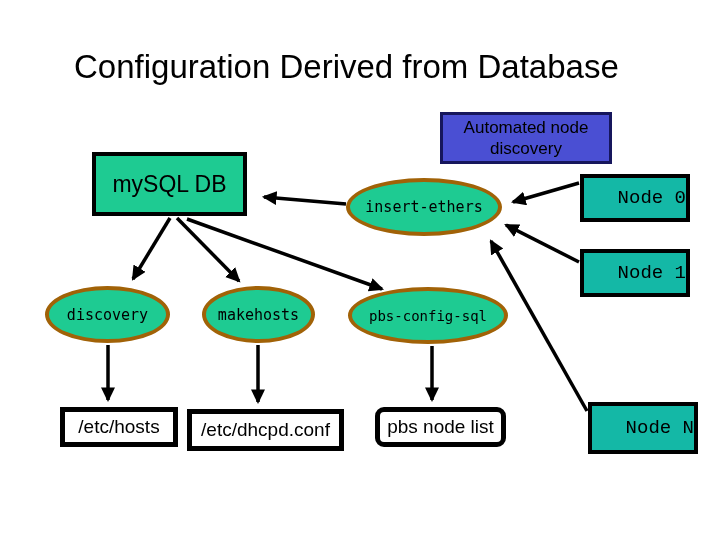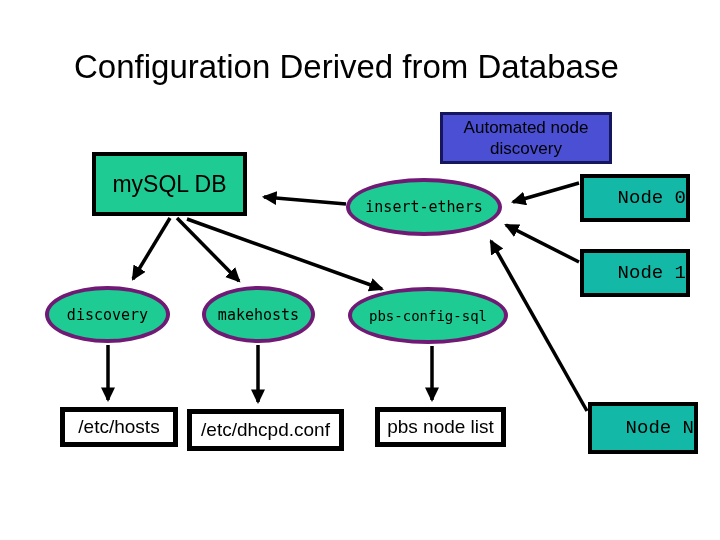--- a/index.html
+++ b/index.html
@@ -49,40 +49,40 @@
     border: 4px solid #000000;
     font-family: Liberation Mono, monospace;
     font-size: 19px;
     justify-content: flex-end;
   }
   #node0 { left: 568px; top: 174px; width: 110px; height: 48px; }
   #node1 { left: 568px; top: 249px; width: 110px; height: 48px; }
   #nodeN { left: 576px; top: 402px; width: 110px; height: 52px; }
   .ellipse {
     background: #1ecb92;
-    border: 4px solid #701a75;
+    border: 4px solid #a16207;
     border-radius: 50%;
     font-family: "DejaVu Sans Mono", "Liberation Mono", monospace;
     font-size: 15px;
     white-space: nowrap;
     text-align: center;
   }
   #insertEthers { left: 334px; top: 178px; width: 156px; height: 58px; font-size: 15px; }
   #makehosts    { left: 33px;  top: 286px; width: 125px; height: 57px; }
   #makedhcp     { left: 190px; top: 286px; width: 113px; height: 57px; }
   #pbsconfig    { left: 336px; top: 287px; width: 160px; height: 57px; font-size: 14px; }
   .filebox {
     background: #ffffff;
     border: 5px solid #000000;
     font-size: 19px;
     white-space: nowrap;
   }
   #etchosts  { left: 48px;  top: 407px; width: 118px; height: 40px; }
   #etcdhcpd  { left: 175px; top: 409px; width: 157px; height: 42px; }
-  #pbslist   { left: 363px; top: 407px; width: 131px; height: 40px; }
+  #pbslist   { left: 363px; top: 407px; width: 131px; height: 40px; border-radius: 9px; }
   #arrows {
     position: absolute;
     left: 0; top: 0;
     pointer-events: none;
   }
 </style>
 </head>
 <body>
 
 <div id="slide">

